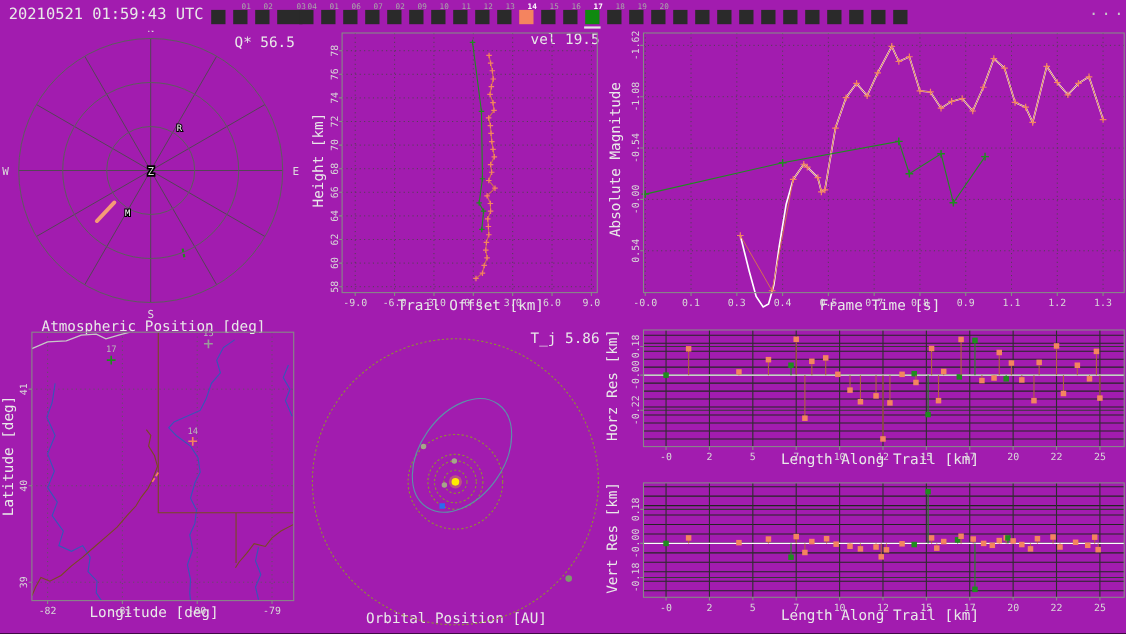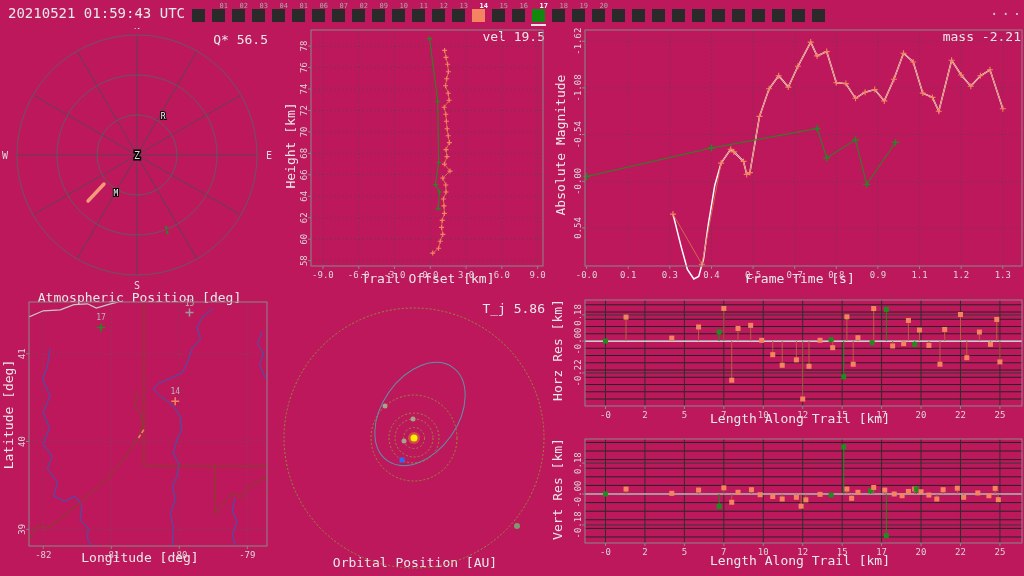--- a/index.html
+++ b/index.html
@@ -1,16 +1,16 @@
 <!DOCTYPE html>
 <html><head>
 <meta charset="utf-8">
 <style>
   html,body{margin:0;padding:0;background:#000;}
-  #app{position:relative;width:1024px;height:576px;background:#be185d;overflow:hidden;
+  #app{position:relative;width:1024px;height:576px;background:#a21caf;overflow:hidden;
        font-family:"DejaVu Sans Mono",monospace;}
   .t{position:absolute;color:#e9e9e9;white-space:pre;line-height:1.1;}
   .c{text-align:center;} .r{text-align:right;}
   .rot{transform-origin:0 0;transform:rotate(-90deg);}
   .fs14{font-size:14px;} .fs13{font-size:13px;}
   .frame-sq{position:absolute;width:13px;height:13px;background:#2a2a2a;cursor:pointer;}
   .frame-sq .lab{position:absolute;top:-7px;right:-3px;font-size:7px;color:#a8a8a8;}
   .frame-sq.hl-orange{background:#f4845f;} .frame-sq.hl-green{background:#0f8a0f;}
   .frame-sq.hl-orange .lab,.frame-sq.hl-green .lab{color:#fff;font-weight:bold;}
   .underline{position:absolute;height:2px;background:#e6e6e6;}
@@ -23,21 +23,21 @@
 <div id="app">
   <div class="t fs14" style="left:8px;top:6px;width:300px;">20210521 01:59:43 UTC</div>
   <div id="frames">
       <div class="frame-sq" style="left: 192px; top: 9px;"></div>
       <div class="frame-sq" style="left: 212px; top: 9px;">
         <span class="lab">01</span>
       </div>
       <div class="frame-sq" style="left: 232px; top: 9px;">
         <span class="lab">02</span>
       </div>
-      <div class="frame-sq" style="left: 252px; top: 9px;">
+      <div class="frame-sq" style="left: 252px; top: 9px; padding-left: 10px;">
         <span class="lab">03</span>
       </div>
       <div class="frame-sq" style="left: 272px; top: 9px;">
         <span class="lab">04</span>
       </div>
       <div class="frame-sq" style="left: 292px; top: 9px;">
         <span class="lab">01</span>
       </div>
       <div class="frame-sq" style="left: 312px; top: 9px;">
         <span class="lab">06</span>
@@ -94,21 +94,20 @@
       <div class="frame-sq" style="left: 732px; top: 9px;"></div>
       <div class="frame-sq" style="left: 752px; top: 9px;"></div>
       <div class="frame-sq" style="left: 772px; top: 9px;"></div>
       <div class="frame-sq" style="left: 792px; top: 9px;"></div>
       <div class="frame-sq" style="left: 812px; top: 9px;"></div>
     </div>
   <div id="overflow" class="t fs14" style="left:990px;top:3px;width:32px;">...</div>
 
   <div class="t fs13 r" style="left:150px;top:33px;width:118px;">Q* 56.5</div>
   <div class="t fs13 r" style="left:420px;top:30px;width:125px;">vel 19.5</div>
-  <div class="t fs13 r" style="left:856px;top:30px;width:165px;">mass -2.21</div>
   <div class="t fs13 r" style="left:420px;top:302px;width:125px;">T_j 5.86</div>
 
   <div class="t fs13 c" style="left:0;top:278px;width:279px;margin-top:13px;">Atmospheric Position [deg]</div>
   <div class="t fs13 c" style="left:300px;top:272px;width:256px;">Trail Offset [km]</div>
   <div class="t fs13 c rot" style="left:284px;top:218px;width:145px;">Height [km]</div>
   <div class="t fs13 c" style="left:640px;top:272px;width:320px;">Frame Time [s]</div>
   <div class="t fs13 c rot" style="left:554px;top:240px;width:190px;">Absolute Magnitude</div>
   <div class="t fs13 c" style="left:10px;top:551px;width:260px;">Longitude [deg]</div>
   <div class="t fs13 c rot" style="left:2px;top:497px;width:165px;">Latitude [deg]</div>
   <div class="t fs13 c" style="left:285px;top:556px;width:260px;">Orbital Position [AU]</div>

